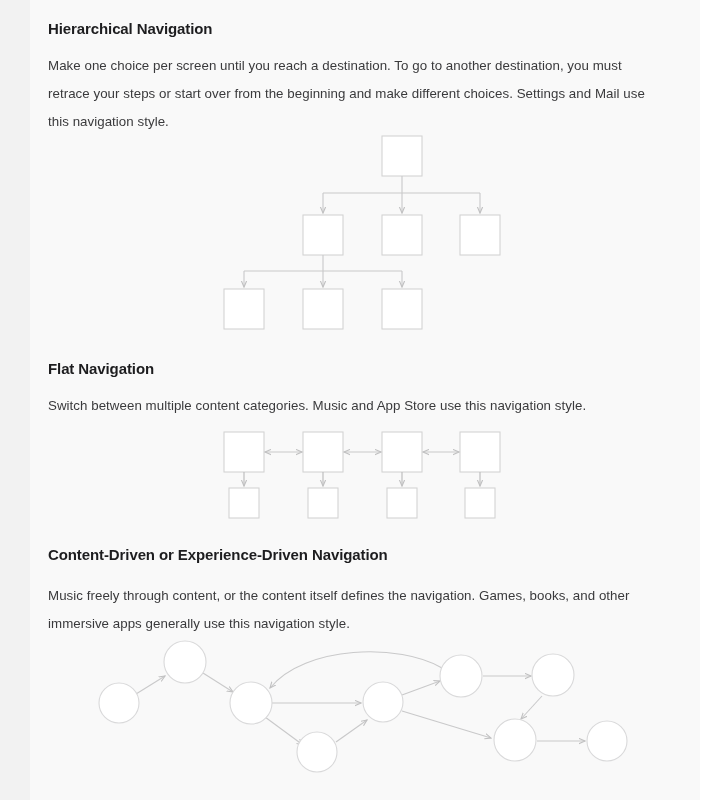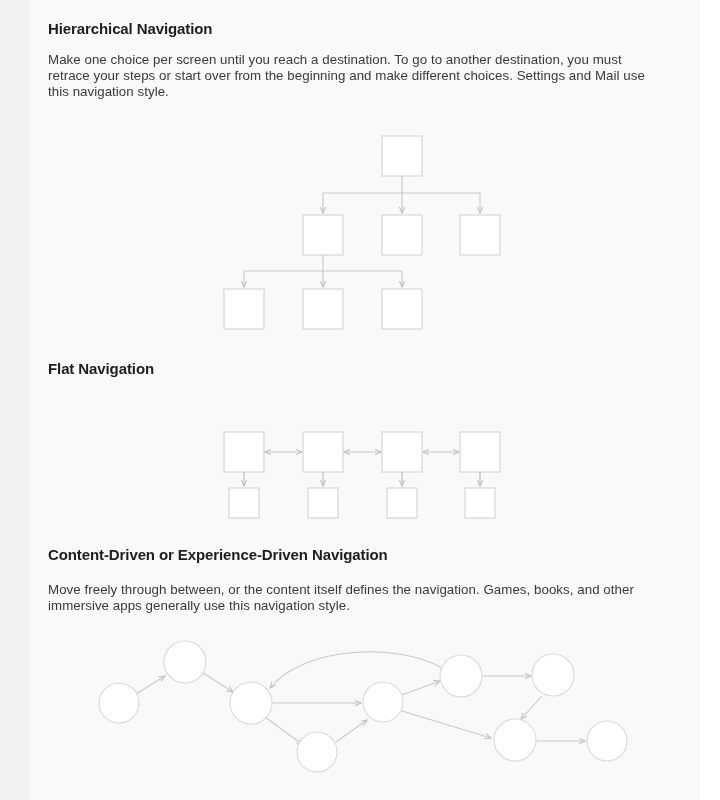--- a/index.html
+++ b/index.html
@@ -39,21 +39,21 @@
     font-size:15px;
     font-weight:bold;
     color:#1d1d1f;
     letter-spacing:-0.1px;
     white-space:nowrap;
   }
   .section-body{
     position:absolute;
     left:48px;
     font-size:13.3px;
-    line-height:16px;
+    line-height:28px;
     color:#3a3a3c;
     letter-spacing:0.05px;
   }
   .diagram{
     position:absolute;
     left:0;
   }
   .diagram svg{display:block;}
   .node-box{
     fill:#ffffff;
@@ -123,20 +123,21 @@
         <path class="edge" d="M402,141 L402,157" marker-end="url(#ah)"></path>
 
         <rect class="node-box" x="224" y="159" width="40" height="40"></rect>
         <rect class="node-box" x="303" y="159" width="40" height="40"></rect>
         <rect class="node-box" x="382" y="159" width="40" height="40"></rect>
       </svg>
     </div>
 
     <div class="section-heading" style="top:360px;text-align:center;">Flat Navigation</div>
 
+    <div class="section-body" style="top:392px;width:630px;">Switch between multiple content categories. Music and App Store use this navigation style.</div>
 
     <div class="diagram" style="top:425px;">
       <svg width="720" height="105" viewBox="0 0 720 105">
 
         <rect class="node-box" x="224" y="7" width="40" height="40"></rect>
         <rect class="node-box" x="303" y="7" width="40" height="40"></rect>
         <rect class="node-box" x="382" y="7" width="40" height="40"></rect>
         <rect class="node-box" x="460" y="7" width="40" height="40"></rect>
 
         <path class="edge" d="M265,27 L302,27" marker-start="url(#ah-l)" marker-end="url(#ah)"></path>
@@ -150,21 +151,21 @@
 
         <rect class="node-box" x="229" y="63" width="30" height="30"></rect>
         <rect class="node-box" x="308" y="63" width="30" height="30"></rect>
         <rect class="node-box" x="387" y="63" width="30" height="30"></rect>
         <rect class="node-box" x="465" y="63" width="30" height="30"></rect>
       </svg>
     </div>
 
     <div class="section-heading" style="top:546px;">Content-Driven or Experience-Driven Navigation</div>
 
-    <div class="section-body" style="top:582px;width:628px;">Move freely through between, or the content itself defines the navigation. Games, books, and other immersive apps generally use this navigation style.</div>
+    <div class="section-body" style="top:582px;width:628px;">Music freely through content, or the content itself defines the navigation. Games, books, and other immersive apps generally use this navigation style.</div>
 
     <div class="diagram" style="top:635px;">
       <svg width="720" height="150" viewBox="0 0 720 150">
 
         <path class="edge" d="M136,59 L165,41" marker-end="url(#ah)"></path>
 
         <path class="edge" d="M203,38 L233,57" marker-end="url(#ah)"></path>
 
         <path class="edge" d="M272,68 L361,68" marker-end="url(#ah)"></path>
 

